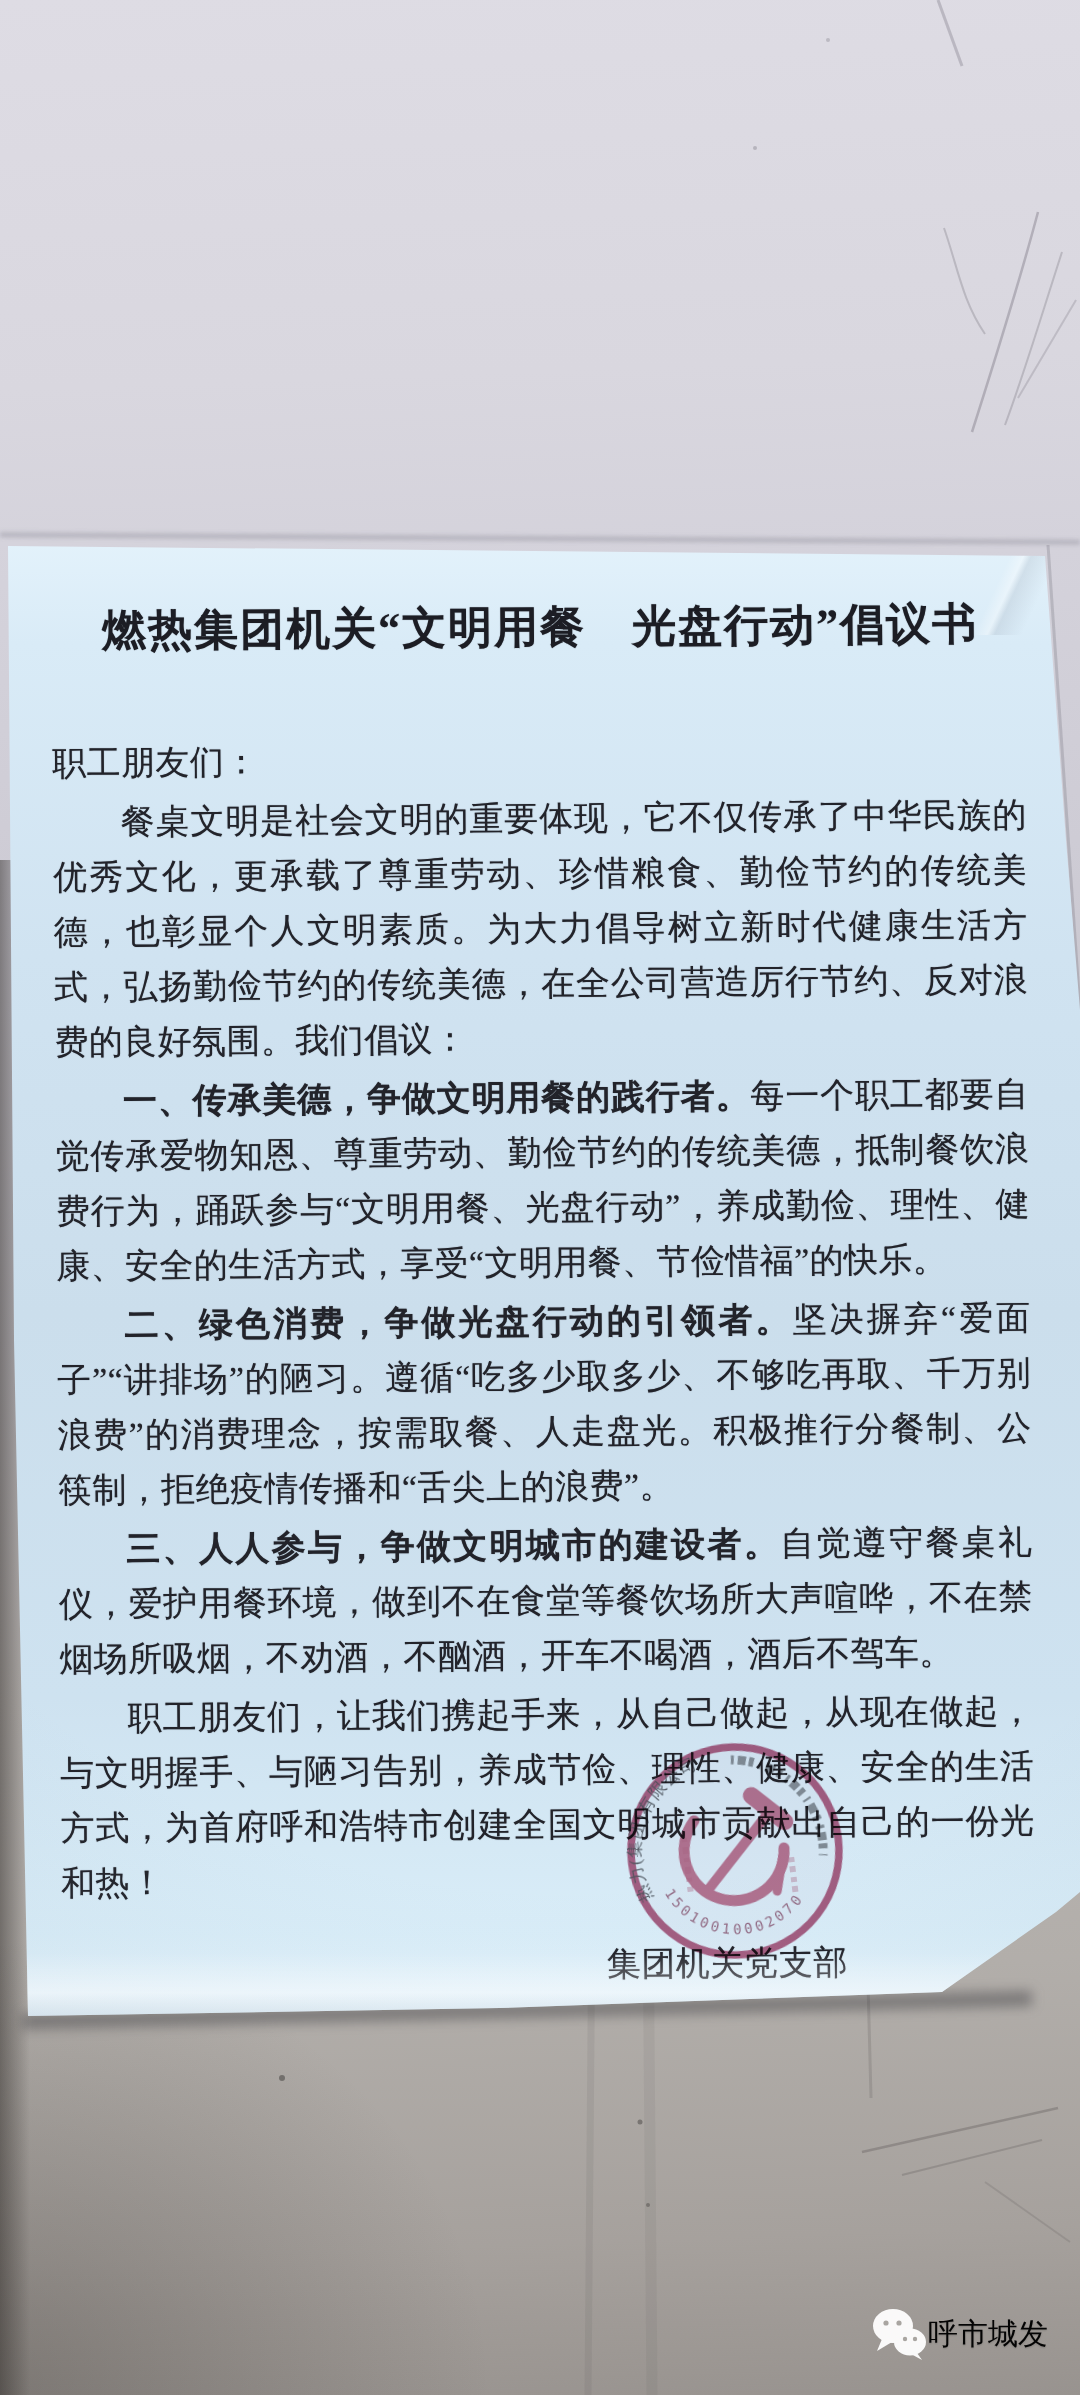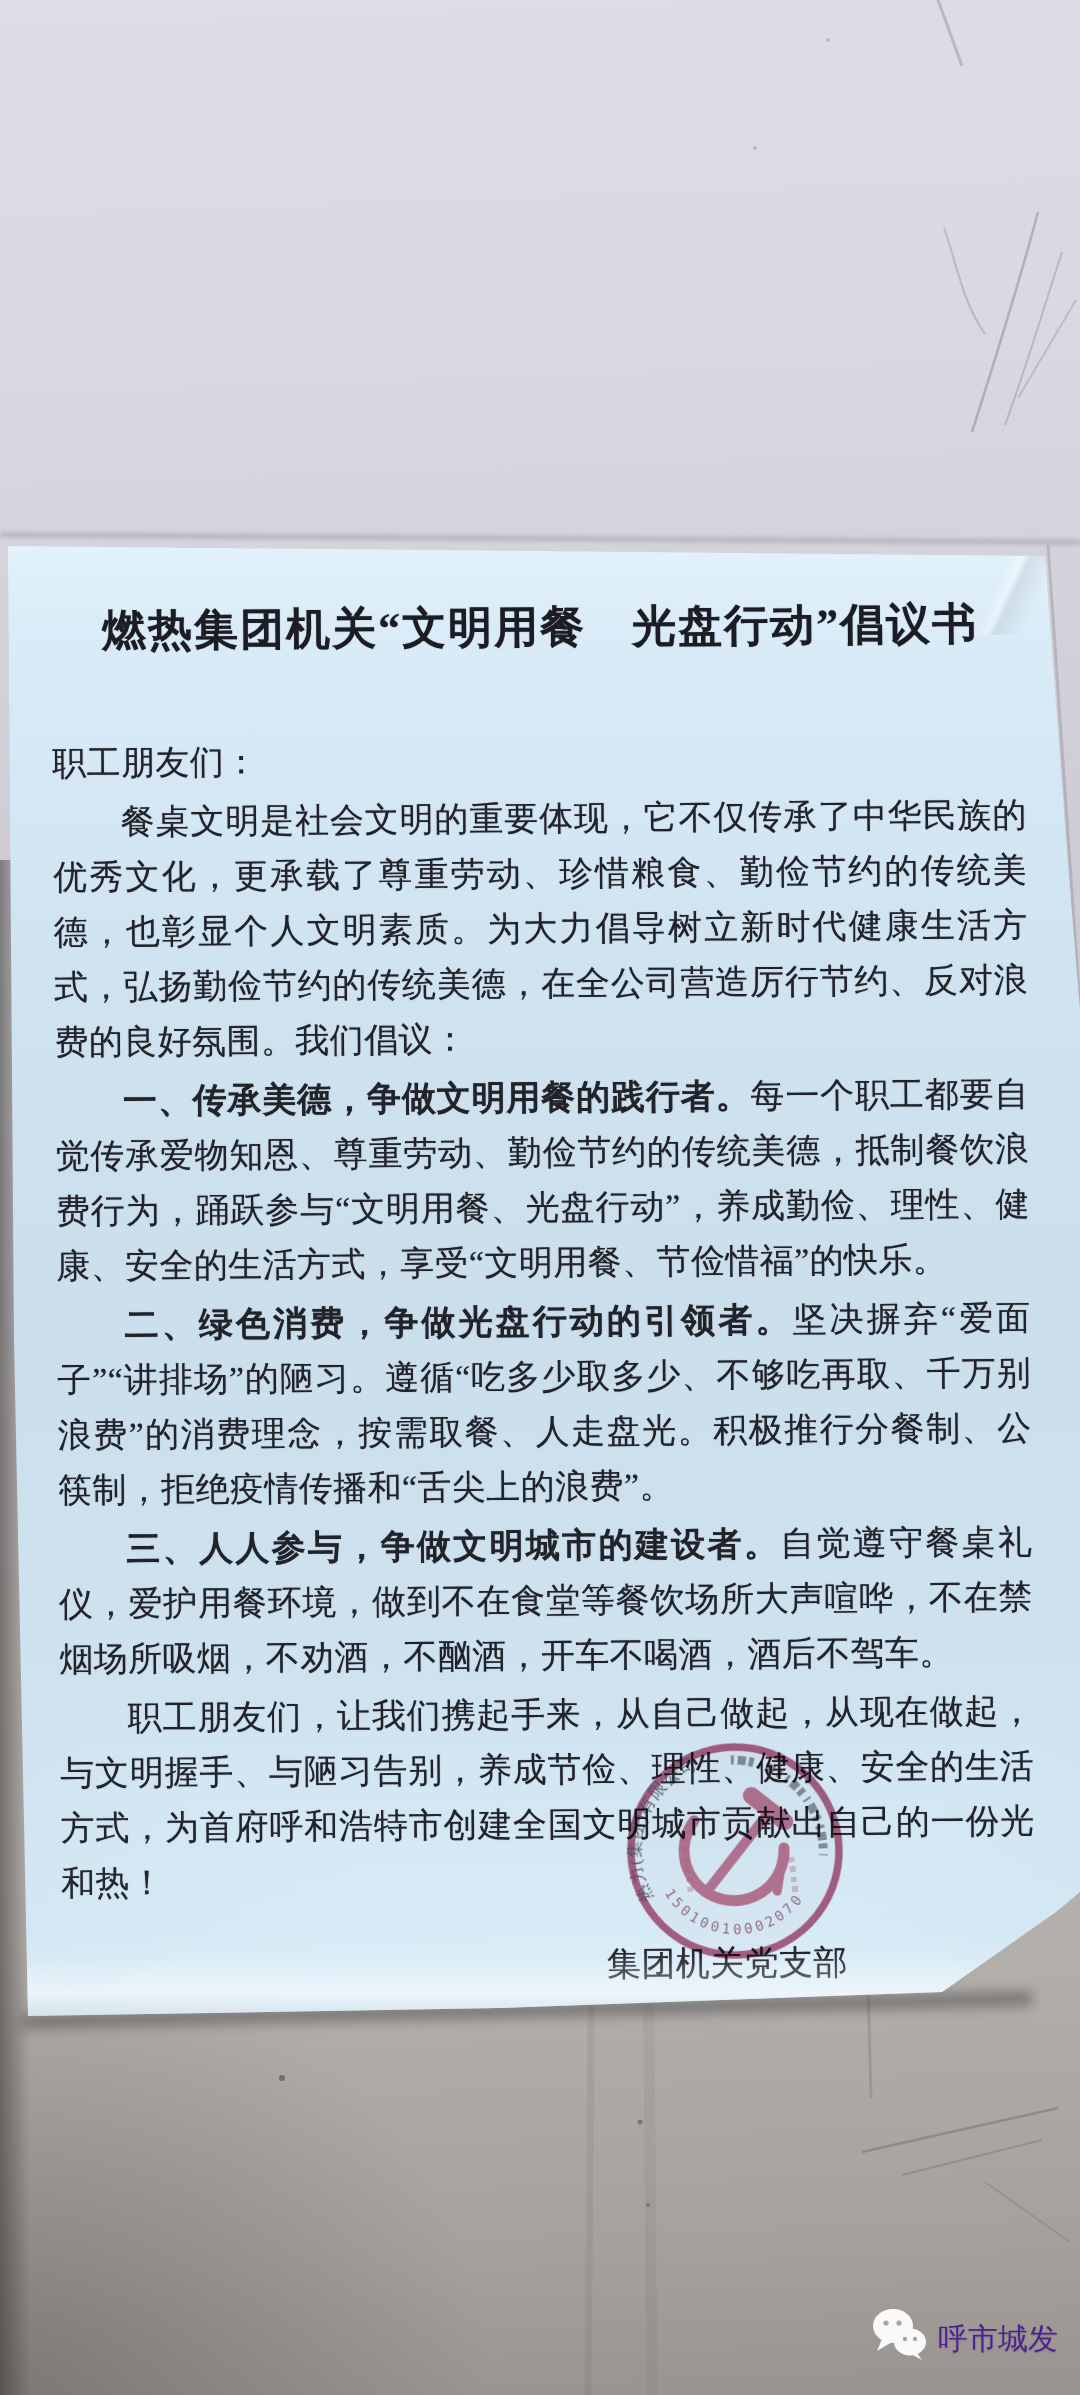--- a/index.html
+++ b/index.html
@@ -48,21 +48,21 @@
   .lead{font-weight:bold;}
   .sign-block{margin-top:30px;padding-right:188px;text-align:right;}
   .sign-block p{margin:0;}
 
   
   .stamp{position:absolute;left:620px;top:1736px;width:230px;height:230px;z-index:5;
     opacity:.85;mix-blend-mode:multiply;transform:rotate(-7deg);filter:blur(.5px);}
 
   
   .watermark{position:absolute;left:872px;top:2308px;z-index:6;display:flex;
-    align-items:flex-end;gap:10px;color:#4c1d95;font-size:30px;
+    align-items:center;color:#000000;font-size:30px;
     font-family:"Liberation Sans","DejaVu Sans",sans-serif;
     text-shadow:0 1px 2px rgba(0,0,0,.18);opacity:.97;}
 </style>
 </head>
 <body>
 
 <div class="photo">
 
   <div class="wall"></div>
   <div class="wall-shade-left"></div>

